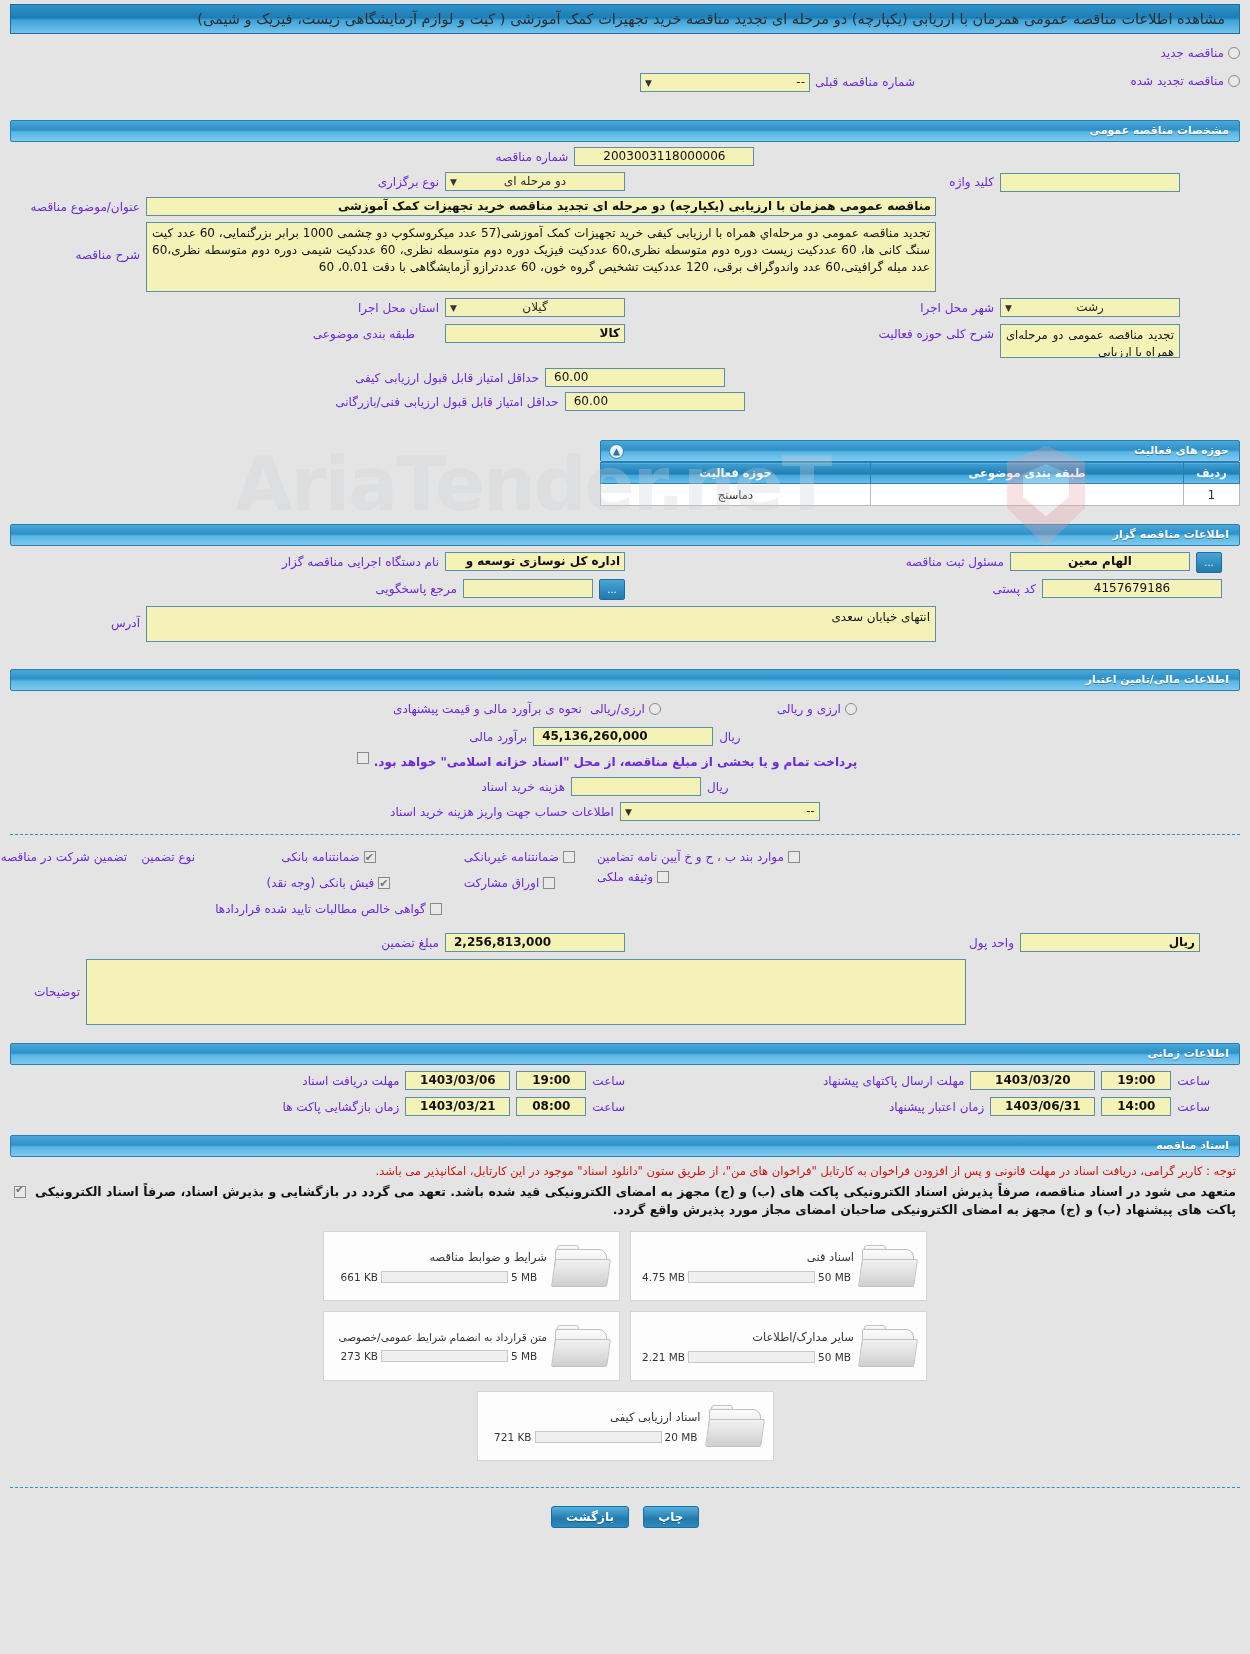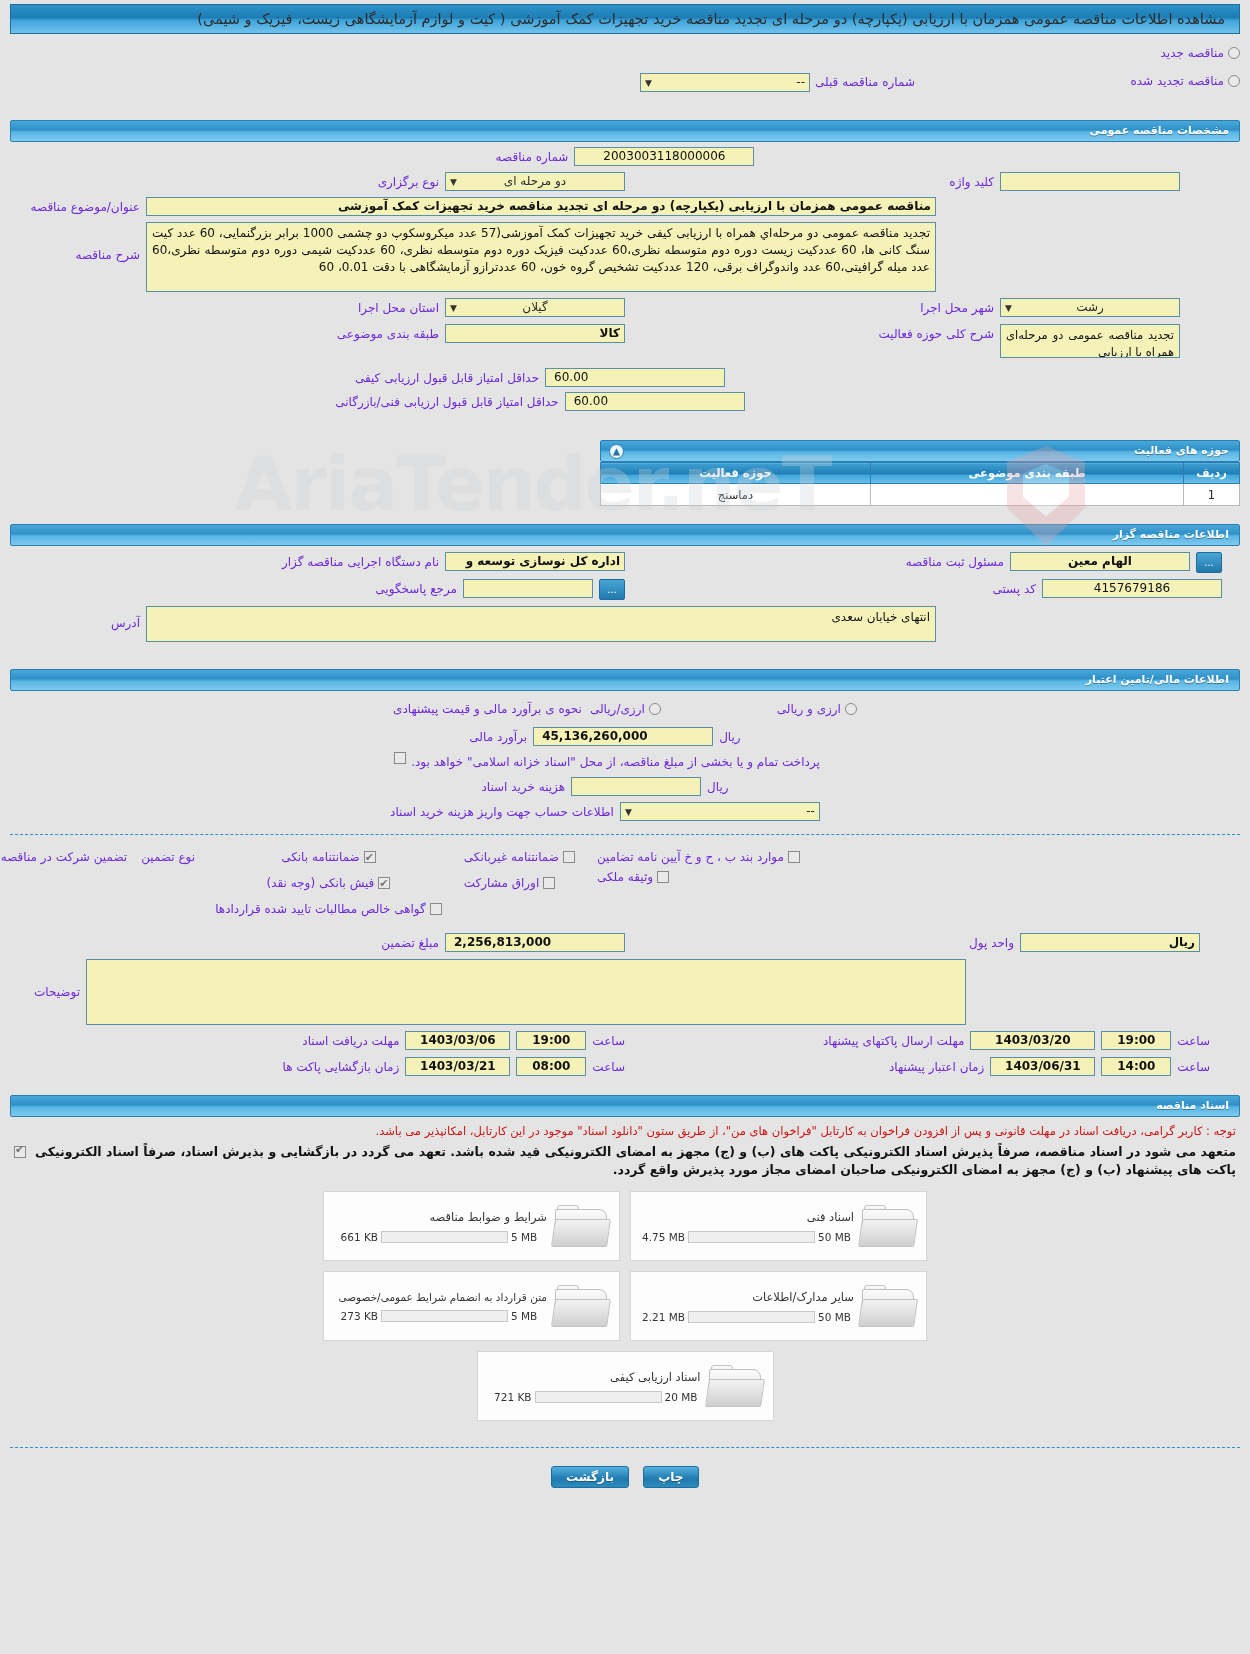--- a/index.html
+++ b/index.html
@@ -274,21 +274,21 @@
   </div>
 
   <div style="position:relative; padding-bottom:6px;">
 
     <div style="display:flex; justify-content:center; gap:6px; margin:5px 0;">
       <div class="inp" style="width:180px;">2003003118000006</div>
       <span class="lbl">شماره مناقصه</span>
     </div>
 
     <div style="display:flex; align-items:flex-start; margin:5px 0;">
-      <div style="width:50%; display:flex; justify-content:flex-start; gap:6px; padding-right:60px;">
+      <div style="width:50%; display:flex; justify-content:flex-start; gap:6px; padding-right:60px;align-items:center;">
         <div class="inp" style="width:180px;"></div>
         <span class="lbl">کلید واژه</span>
       </div>
       <div style="width:50%; display:flex; justify-content:flex-start; gap:6px;">
         <div class="sel" style="width:180px;">
           <span class="arrow">▼</span>
           <span>دو مرحله ای</span>
         </div>
         <span class="lbl">نوع برگزاری</span>
       </div>
@@ -320,21 +320,21 @@
         <span class="lbl">استان محل اجرا</span>
       </div>
     </div>
 
     <div style="display:flex; align-items:flex-start; margin:6px 0;">
       <div style="width:50%; display:flex; justify-content:flex-start; gap:6px; padding-right:60px;">
         <div class="ta" style="width:180px; height:34px; font-size:11.5px;">تجدید مناقصه عمومی دو مرحله‌ای همراه با ارزیابی</div>
         <span class="lbl">شرح کلی حوزه فعالیت</span>
       </div>
       <div style="width:50%; display:flex; justify-content:flex-start; gap:6px;">
-        <div class="inp bold" style="width:180px; text-align:right;">کالا</div>
+        <div class="inp bold" style="width:180px; text-align:right;margin-left:24px;">کالا</div>
         <span class="lbl">طبقه بندی موضوعی</span>
       </div>
     </div>
 
     <div style="display:flex; justify-content:center; gap:6px; margin:10px 0 4px 0; padding-right:170px;">
       <div class="inp" style="width:180px; text-align:left; padding-left:8px;">60.00</div>
       <span class="lbl">حداقل امتیاز قابل قبول ارزیابی کیفی</span>
     </div>
 
     <div style="display:flex; justify-content:center; gap:6px; margin:4px 0; padding-right:170px;">
@@ -423,21 +423,21 @@
       </span>
       <span class="lbl">نحوه ی برآورد مالی و قیمت پیشنهادی</span>
     </div>
 
     <div style="display:flex; justify-content:center; gap:6px; margin:5px 0; padding-right:40px;">
       <span class="lbl">ریال</span>
       <div class="inp bold" style="width:180px; text-align:left; padding-left:8px;">45,136,260,000</div>
       <span class="lbl">برآورد مالی</span>
     </div>
 
-    <div style="display:flex; justify-content:center; align-items:flex-start; gap:5px; margin:1px 0; padding-right:40px;">
+    <div style="display:flex; justify-content:center; align-items:flex-start; gap:5px; margin:1px 0; padding-right:40px;font-weight:bold;">
       <span class="lbl">پرداخت تمام و یا بخشی از مبلغ مناقصه، از محل "اسناد خزانه اسلامی" خواهد بود.</span>
       <span class="chk"></span>
     </div>
 
     <div style="display:flex; justify-content:center; gap:6px; margin:5px 0; padding-right:40px;">
       <span class="lbl">ریال</span>
       <div class="inp" style="width:130px;"></div>
       <span class="lbl">هزینه خرید اسناد</span>
     </div>
 
@@ -485,20 +485,23 @@
         <span class="lbl">مبلغ تضمین</span>
       </div>
     </div>
 
     <div style="display:flex; justify-content:flex-end; gap:6px; margin:6px 0;">
       <div class="ta" style="width:880px; height:66px;"></div>
       <span class="lbl" style="width:70px; padding-top:24px;">توضیحات</span>
     </div>
   </div>
 
+  <div class="bar">
+    <span>اطلاعات زمانی</span>
+  </div>
 
   <div>
     <div style="display:flex; margin:6px 0;">
       <div style="width:50%; display:flex; justify-content:flex-start; gap:6px; padding-right:30px;">
         <span class="lbl">ساعت</span>
         <div class="inp bold" style="width:70px;">19:00</div>
         <div class="inp bold" style="width:125px;">1403/03/20</div>
         <span class="lbl">مهلت ارسال پاکتهای پیشنهاد</span>
       </div>
       <div style="width:50%; display:flex; justify-content:flex-start; gap:6px;">

